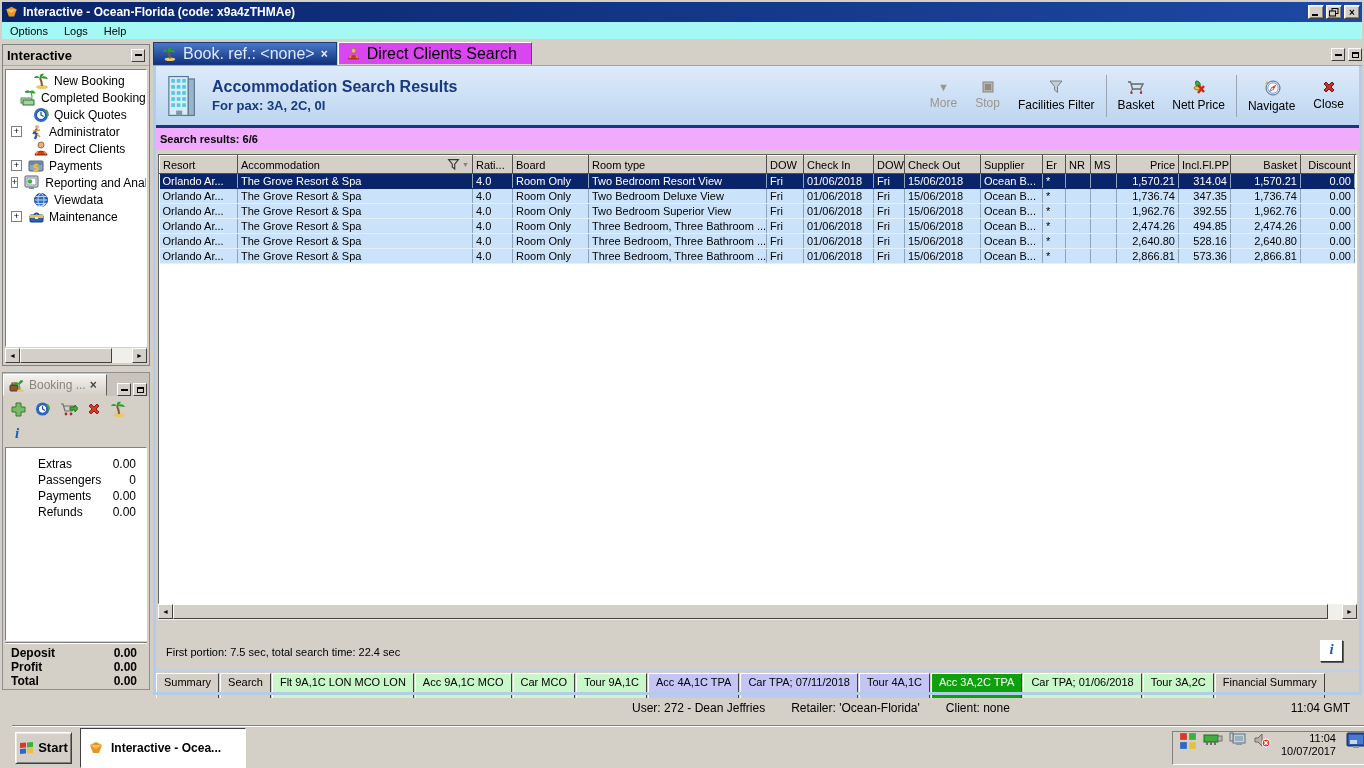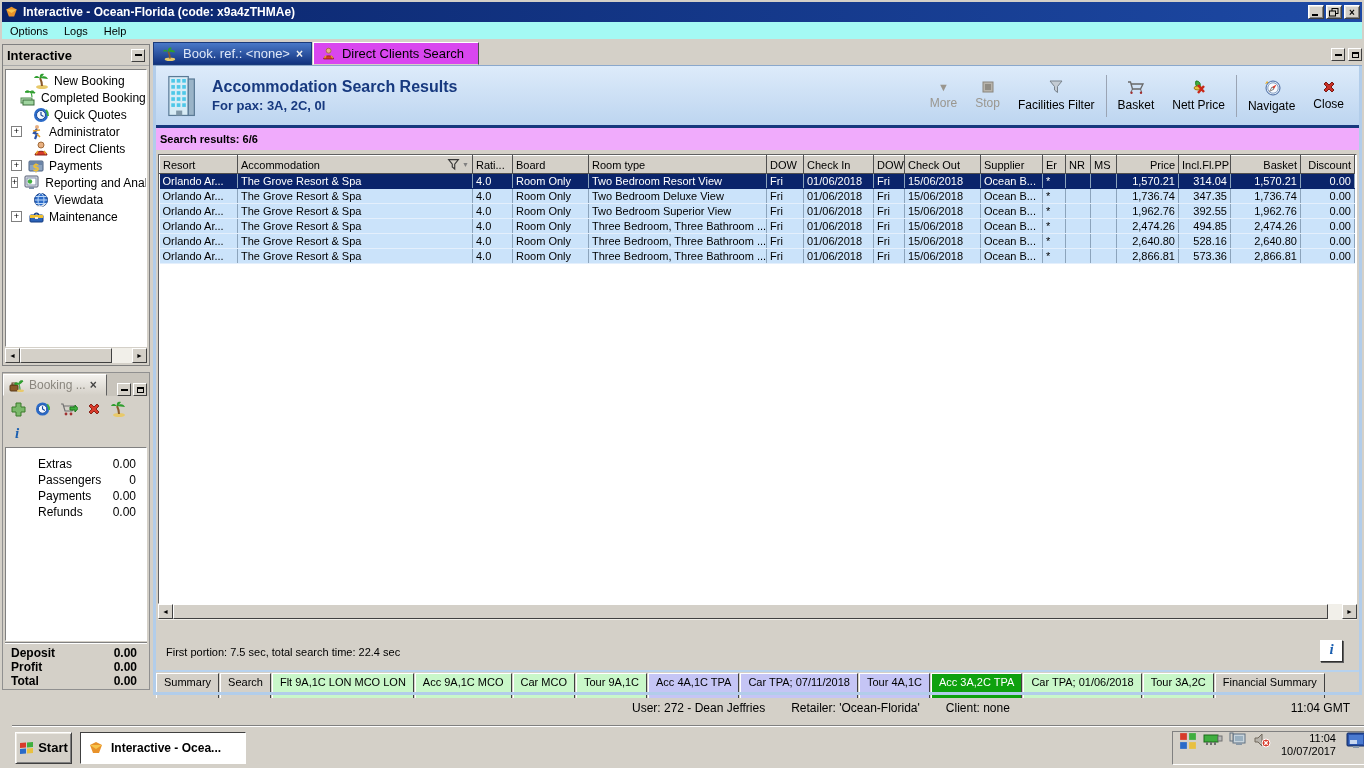--- a/index.html
+++ b/index.html
@@ -52,21 +52,21 @@
   .brow .v { margin-left:auto; }
   #booking-summary { position:absolute; left:2px; bottom:2px; right:2px; height:44px; background:#d4d0c8; border-top:1px solid #fff; box-shadow:0 -1px 0 #808080; padding:2px 10px 0 6px; }
   .srow { display:flex; height:14px; line-height:14px; font-weight:bold; font-size:12px; }
   .srow .v { margin-left:auto; }
 
   
   #main-tabstrip { position:absolute; left:153px; top:42px; right:2px; height:24px; display:flex; align-items:flex-end; background:#d4d0c8; border-bottom:1px solid #8aa8cc; }
   .mtab { height:23px; display:flex; align-items:center; padding:0 8px; margin-right:1px; }
   .mtab.sel { background:linear-gradient(180deg,#4a79c8,#11327e); border:1px solid #1a3a7a; color:#dfe8f8; }
   .mtab.idle { background:#d946ef; border:1px solid; border-color:#fff #505050 #d4d0c8 #fff; color:#000;margin-top:12px; }
-  .mtab .lbl { margin:0 6px; font-size:13px; }
+  .mtab .lbl { margin:0 6px; font-size:16px; }
   .mtab .x { color:#f0f0f0; font-weight:bold; font-size:12px; }
   #mtab-btns { margin-left:auto; display:flex; padding-bottom:4px; }
   #mainpanel { position:absolute; left:153px; top:66px; width:1209px; height:626px; border-left:3px solid #b2cdea; border-right:3px solid #b2cdea; background:#d4d0c8; }
   #mp-header { height:62px; background:linear-gradient(180deg,#ddebfa,#bdd5f0); border-bottom:3px solid #16387e; display:flex; align-items:center; }
   #mp-header .htxt { margin-left:14px; color:#17397f; }
   #mp-header .htxt .h1 { font-size:16px; font-weight:bold; }
   #mp-header .htxt .h2 { font-size:13px; font-weight:bold; margin-top:2px; }
   #hdr-toolbar { margin-left:auto; display:flex; align-items:center; height:52px; padding-right:6px; }
   .tbtn { display:flex; flex-direction:column; align-items:center; justify-content:center; padding:2px 9px; height:48px; }
   .tbtn .cap { margin-top:3px; font-size:12px; white-space:nowrap; }
@@ -94,21 +94,21 @@
   #mainpanel-bottomedge { position:absolute; left:153px; top:692px; width:1209px; height:3px; background:#b2cdea; }
 
   
   #statusbar { position:absolute; left:0; top:698px; width:1364px; height:22px; background:#d4d0c8; }
   #statusbar .grp { position:absolute; left:632px; top:3px; display:flex; gap:26px; white-space:nowrap; font-size:12px; }
   #statusbar .gmt { position:absolute; right:14px; top:3px; font-size:12px; }
 
   
   #taskbar { position:absolute; left:12px; top:726px; width:1364px; height:42px; background:#d4d0c8; border-top:1px solid #fff; box-shadow:0 -1px 0 #808080; display:flex; align-items:center; padding:0 3px; }
   #start-btn { width:57px; height:32px; display:flex; align-items:center; justify-content:center; gap:3px; font-weight:bold; font-size:13px; }
-  #task-item { width:166px; height:32px; margin-left:8px; background:#fff; border:1px solid; border-color:#404040 #fff #fff #404040; display:flex; align-items:center; gap:6px; padding:0 6px; font-weight:bold; font-size:12px; }
+  #task-item { width:166px; height:40px; margin-left:8px; background:#fff; border:1px solid; border-color:#404040 #fff #fff #404040; display:flex; align-items:center; gap:6px; padding:0 6px; font-weight:bold; font-size:12px; }
   #tray { margin-left:auto; height:34px; border:1px solid; border-color:#808080 #fff #fff #808080; display:flex; align-items:flex-start; gap:6px; padding:0 6px; }
   #tray .clock { text-align:right; font-size:11px; line-height:13px; margin:0 4px; }
 </style>
 </head>
 <body>
 
 <div id="titlebar">
   <span>
     <svg width="15" height="14" viewBox="0 0 16 16">
         <path d="M2 5 L8 2 L14 5 L11 13 L5 13 Z" fill="#e8922a"></path>

